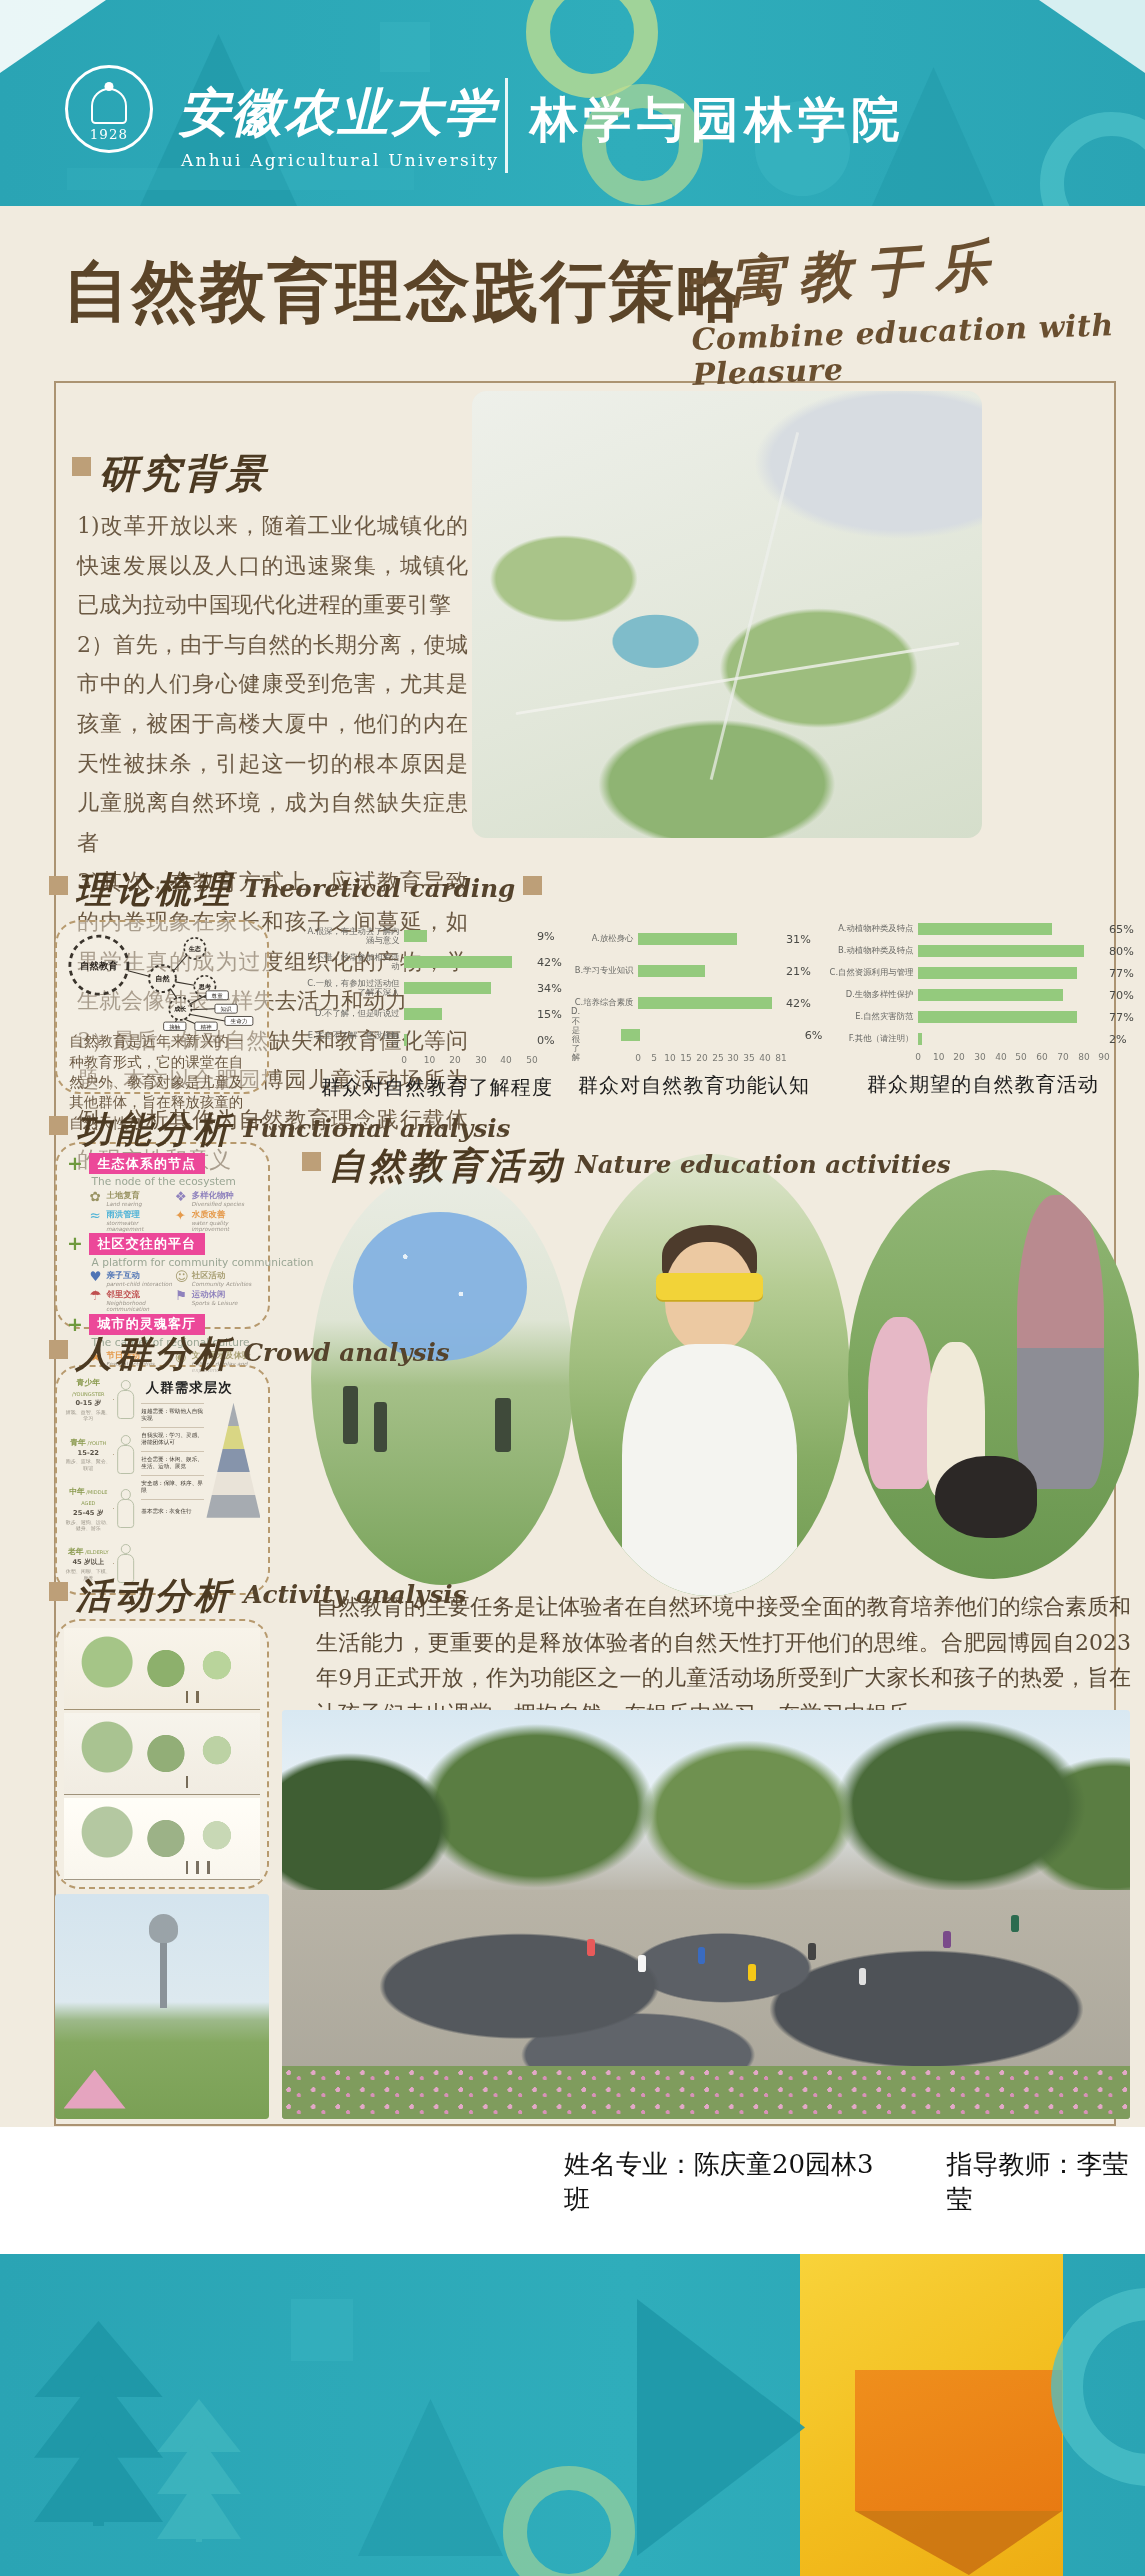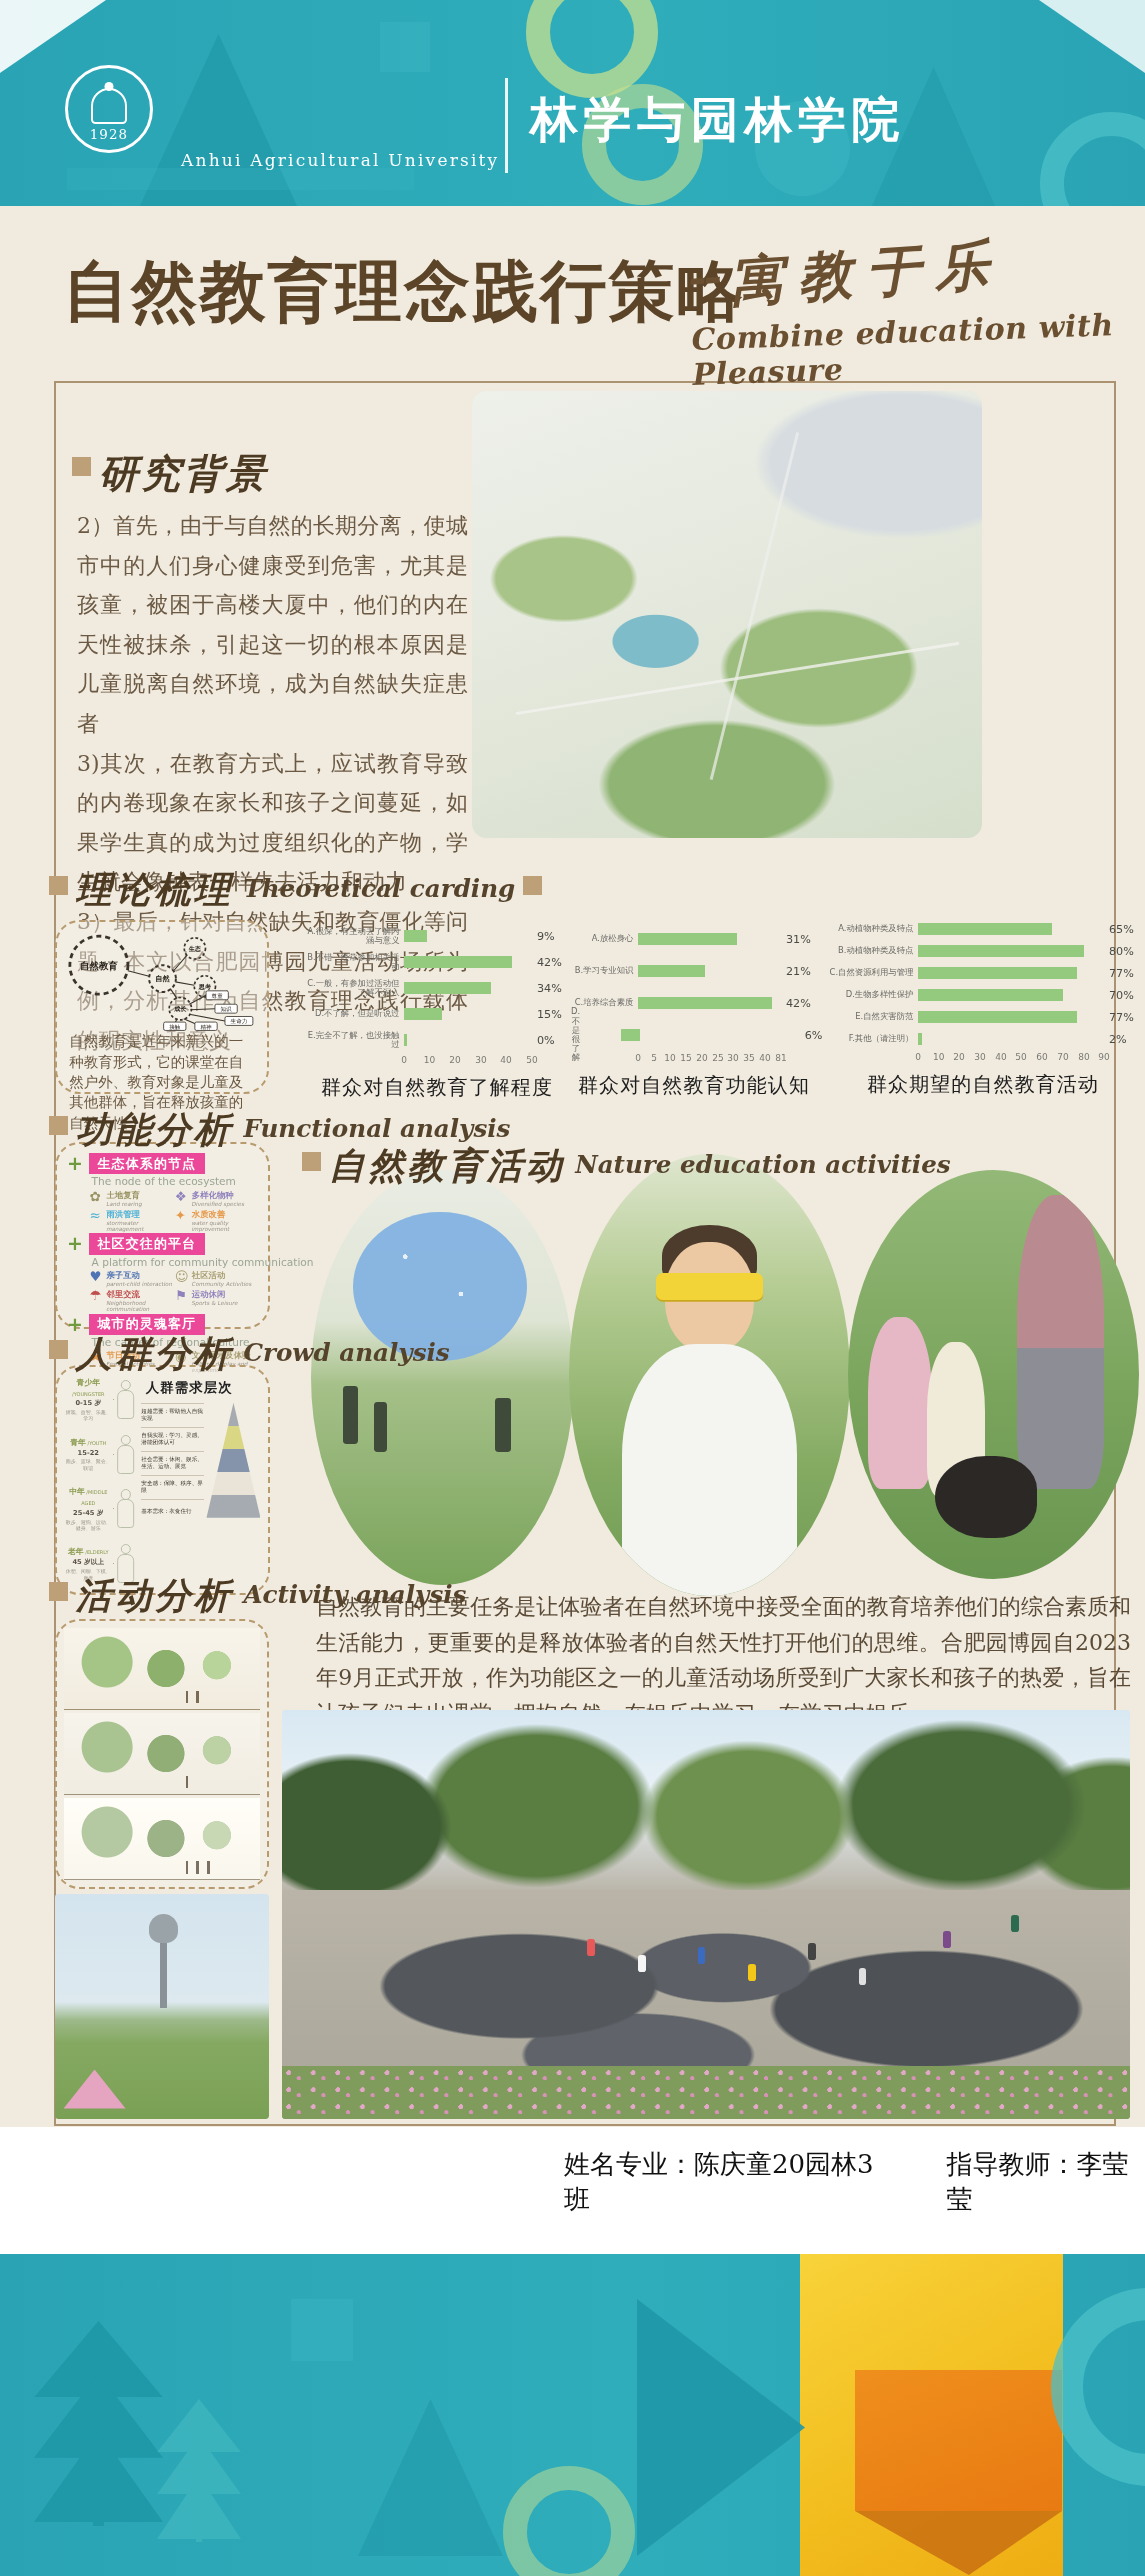--- a/index.html
+++ b/index.html
@@ -207,40 +207,42 @@
     <div class="shape ring" style="left:582px;top:84px;width:73px;height:73px;opacity:.6;"></div>
     <div class="shape blob" style="left:755px;top:101px;width:95px;height:95px;"></div>
     <div class="shape ring teal" style="left:1040px;top:112px;width:95px;height:95px;"></div>
     <div class="shape sq-pat" style="left:380px;top:22.4px;width:50px;height:50px;"></div>
     <div class="shape sq-pat" style="left:67px;top:168px;width:347px;height:22.4px;opacity:.25;"></div>
 
     <div id="logo" class="shape">
       <div class="emblem"></div>
       <div class="year">1928</div>
     </div>
+    <div id="univ-cn" class="shape">安徽农业大学</div>
     <div id="univ-en" class="shape">Anhui Agricultural University</div>
     <div id="divider" class="shape"></div>
     <div id="college-cn" class="shape">林学与园林学院</div>
   </div>
 
   <div id="paper"></div>
   <div id="frame"></div>
 
   <div id="title-main">自然教育理念践行策略</div>
   <div id="title-sub">
     <span class="dash">--</span>
     <span class="cn">寓教于乐</span>
   </div>
   <div id="title-sub-en">Combine education with Pleasure</div>
 
   <div class="sec-head" style="left:72px;top:447px;">
     <div class="sq"></div>
     <div class="h-cn small">研究背景</div>
   </div>
   <div id="bg-paragraphs">
+      <div class="bgp">1)改革开放以来，随着工业化城镇化的快速发展以及人口的迅速聚集，城镇化已成为拉动中国现代化进程的重要引擎</div>
       <div class="bgp">2）首先，由于与自然的长期分离，使城市中的人们身心健康受到危害，尤其是孩童，被困于高楼大厦中，他们的内在天性被抹杀，引起这一切的根本原因是儿童脱离自然环境，成为自然缺失症患者</div>
       <div class="bgp">3)其次，在教育方式上，应试教育导致的内卷现象在家长和孩子之间蔓延，如果学生真的成为过度组织化的产物，学生就会像钟表一样失去活力和动力</div>
       <div class="bgp">3）最后，针对自然缺失和教育僵化等问题，本文以合肥园博园儿童活动场所为例，分析其作为自然教育理念践行载体的现实性和意义</div>
     </div>
   <div id="masterplan">
     <div class="road"></div>
     <div class="road2"></div>
   </div>
 
   <div class="sec-head" style="left:49px;top:866px;">

